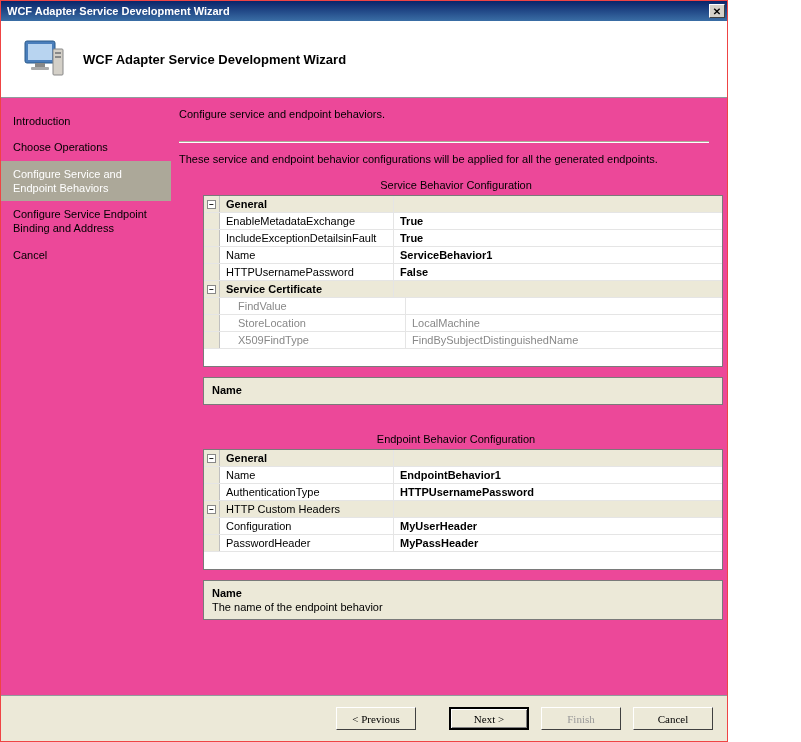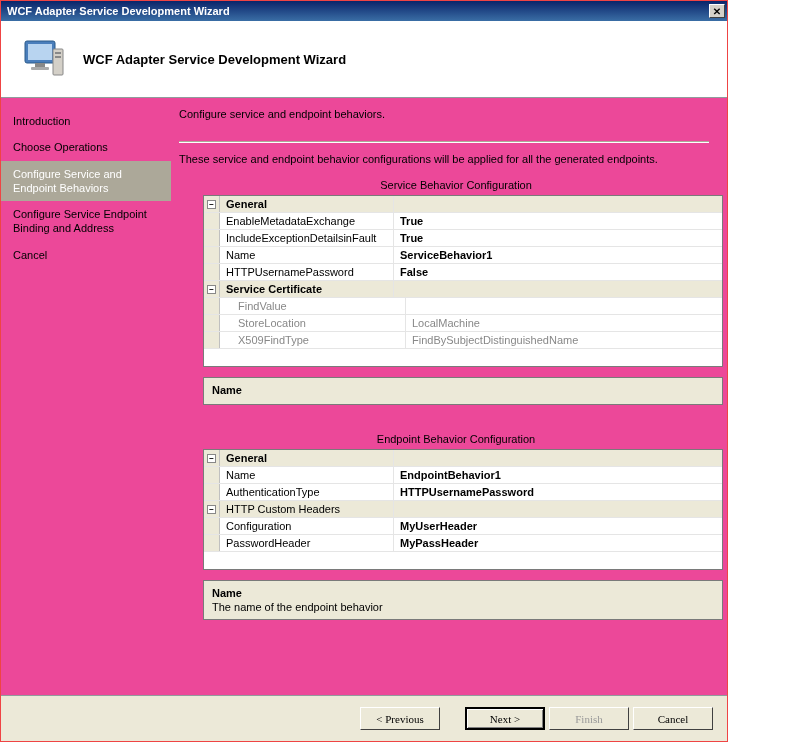--- a/index.html
+++ b/index.html
@@ -24,21 +24,21 @@
 .pg-header { background: #ece9d8; font-weight: bold; }
 .pg-toggle { width: 16px; text-align: center; color: #000; background: #ece9d8; height: 100%; display: flex; align-items: center; justify-content: center; border-right: 1px solid #c0c0c0; }
 .pg-toggle-box { width: 9px; height: 9px; border: 1px solid #888; background: #fff; font-size: 8px; line-height: 7px; text-align: center; }
 .pg-name { width: 174px; padding-left: 6px; border-right: 1px solid #e5e5e5; height: 100%; display: flex; align-items: center; }
 .pg-value { flex: 1; padding-left: 6px; font-weight: bold; height: 100%; display: flex; align-items: center; }
 .pg-value.normal { font-weight: normal; color: #888; text-align: center; }
 .pg-name.disabled { color: #888; margin-left: 12px; }
 .pg-blank { height: 17px; background: #fff; }
 .help-pane { margin: 0 0 28px 24px; border: 1px solid #7a7a7a; background: #ece9d8; width: 520px; padding: 6px 8px; }
 .help-title { font-weight: bold; margin-bottom: 2px; }
-.footer { position: absolute; bottom: 0; left: 0; right: 0; height: 46px; border-top: 1px solid #919b9c; background: #ece9d8; display: flex; justify-content: flex-end; align-items: center; gap: 4px; padding: 0 14px; }
+.footer { position: absolute; bottom: 0; left: 0; right: 0; height: 46px; border-top: 1px solid #919b9c; background: #ece9d8; display: flex; justify-content: flex-end; align-items: center; gap: 12px; padding: 0 14px; }
 .btn { width: 80px; height: 23px; background: #ece9d8; border: 1px solid #404040; border-top-color: #fff; border-left-color: #fff; font-size: 11px; font-family: Tahoma; cursor: pointer; }
 .btn.default { border: 2px solid #000; box-shadow: inset 1px 1px 0 #fff, inset -1px -1px 0 #808080; margin-left: 21px; }
 .btn:disabled { color: #999; cursor: default; }
 svg.monitor { display: block; }
 </style>
 </head>
 <body>
 
 <div class="window">
   <div class="titlebar">

